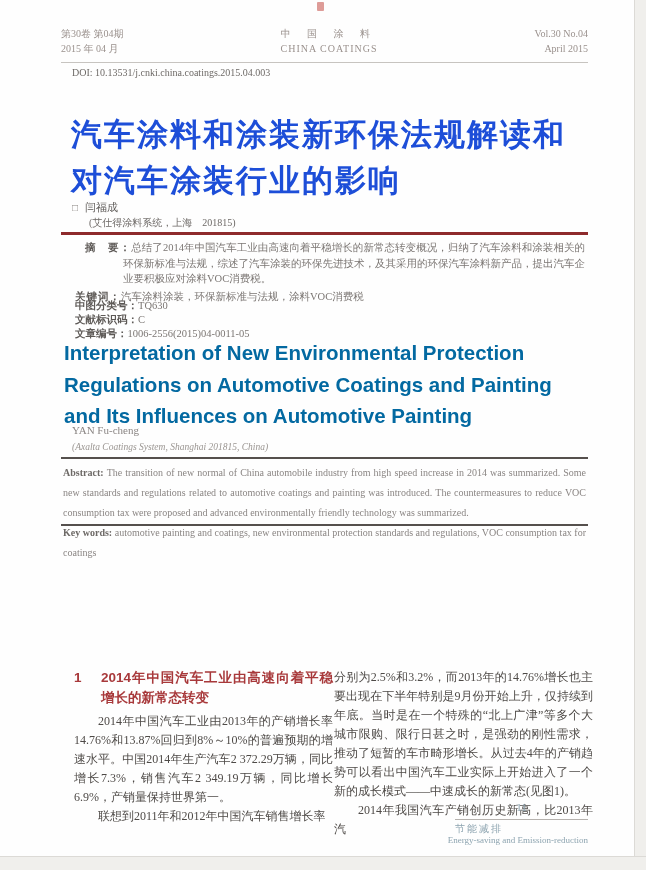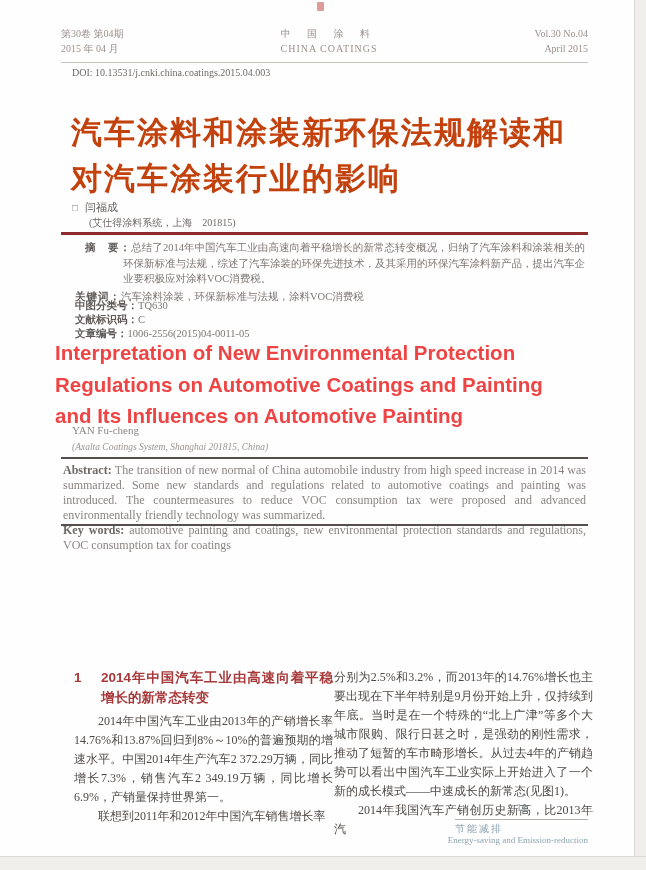--- a/index.html
+++ b/index.html
@@ -24,51 +24,51 @@
   .jheader .cell-c { text-align:left; }
   .jheader .cell-r { text-align:right; }
   .journal-cn { letter-spacing:7px; }
   .journal-en { letter-spacing:1px; }
   .header-rule { position:absolute; left:61px; top:62px; width:527px; height:1px;
     background:#c7c4c0; }
   .doi { position:absolute; left:72px; top:67px; font-size:10px; color:#6d6966; }
 
   
   .title-cn { position:absolute; left:71px; top:112px; width:500px;
-    font-family:Liberation Mono, monospace;
+    font-family:Liberation Serif, serif;
     font-weight:bold; font-size:31px; line-height:46px;
-    color:#c2410c; letter-spacing:2px; }
+    color:#1d4ed8; letter-spacing:2px; }
   .author-row { position:absolute; left:72px; top:200px; font-size:11px; color:#5d5956; }
   .author-row .marker { color:#8a8582; margin-right:7px; font-size:10px; }
   .affil-cn { position:absolute; left:89px; top:216px; font-size:10px; color:#6d6966; }
   .red-rule { position:absolute; left:61px; top:232px; width:527px; height:3px;
     background:#8e2a2c; }
 
   
   .abs-cn-wrap { position:absolute; left:75px; top:240px; width:510px;
     font-size:10.5px; line-height:15.5px; color:#7b7673; text-align:justify; }
   .abs-cn { margin-left:10px; padding-left:38px; text-indent:-38px; }
   .abs-cn .lbl, .kw-cn .lbl { font-weight:bold; color:#5d5956; letter-spacing:1px; }
   .kw-cn { margin-top:2px; }
   .class-row { position:absolute; left:75px; top:299px; width:510px;
     display:flex; justify-content:space-between;
     font-size:10.5px; color:#7b7673;flex-direction:column; }
   .class-row .lbl { font-weight:bold; color:#5d5956; }
 
   
-  .title-en { position:absolute; left:55px; top:337px; width:512px;
+  .title-en { position:absolute; left:64px; top:337px; width:512px;
     font-family:"Liberation Sans","DejaVu Sans",sans-serif;
-    font-weight:bold; font-size:20.5px; line-height:31.5px; color:#ef4444; }
+    font-weight:bold; font-size:20.5px; line-height:31.5px; color:#0369a1; }
   .author-en { position:absolute; left:72px; top:424px; font-size:11px; color:#8a8583; }
   .affil-en { position:absolute; left:72px; top:442px; font-size:9.5px;
     font-style:italic; color:#9a9591; }
   .dark-rule-1 { position:absolute; left:61px; top:457px; width:527px; height:2px;
     background:#55504d; }
   .abs-en { position:absolute; left:63px; top:463px; width:523px;
-    font-size:12px; line-height:15px; color:#8a8583; text-align:justify; }
+    font-size:10px; line-height:20px; color:#8a8583; text-align:justify; }
   .abs-en .lbl { font-weight:bold; color:#6d6966; }
   .dark-rule-2 { position:absolute; left:61px; top:524px; width:527px; height:2px;
     background:#55504d; }
 
   
   .col { position:absolute; top:668px; width:259px;
     font-size:12px; line-height:19px; color:#4e4a47; text-align:justify; }
   .col-left  { left:74px; }
   .col-right { left:334px; }
   .sec-head { display:grid; grid-template-columns:27px 1fr;

